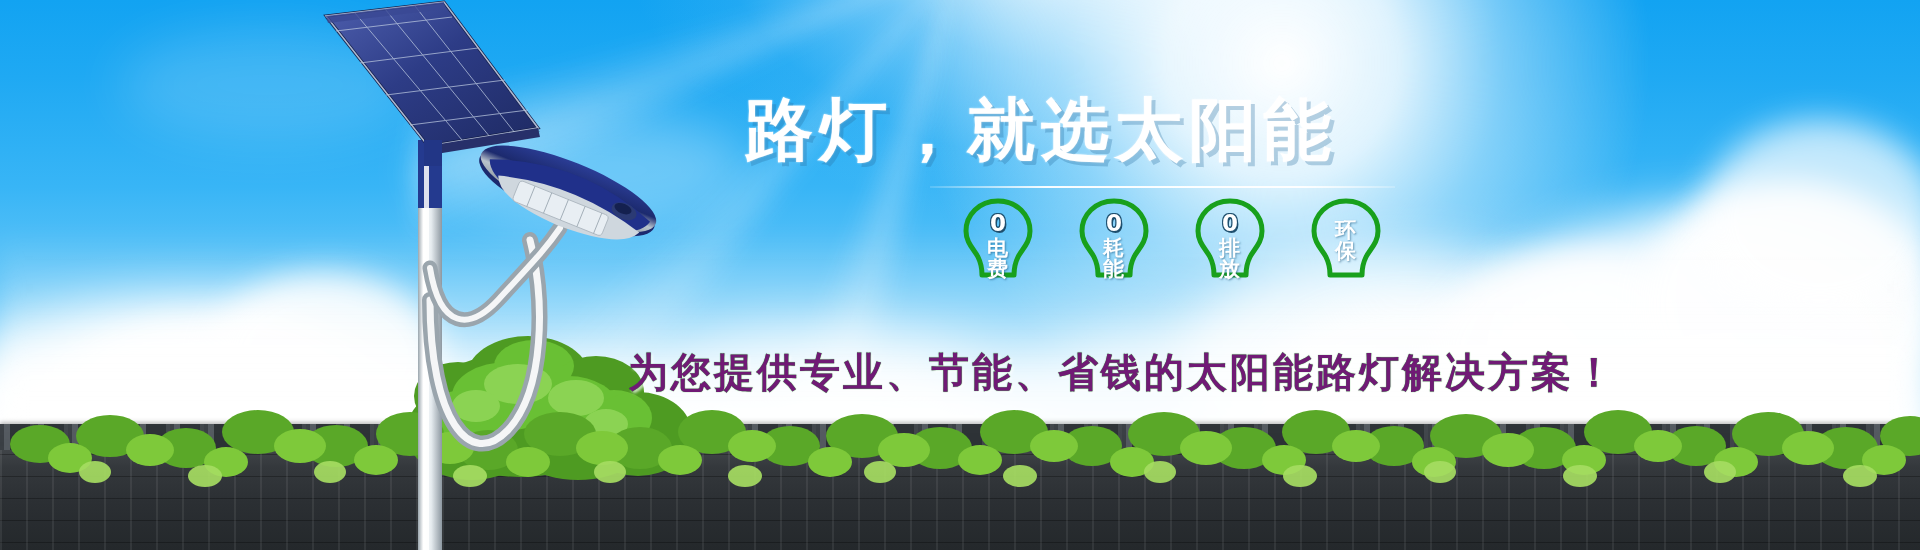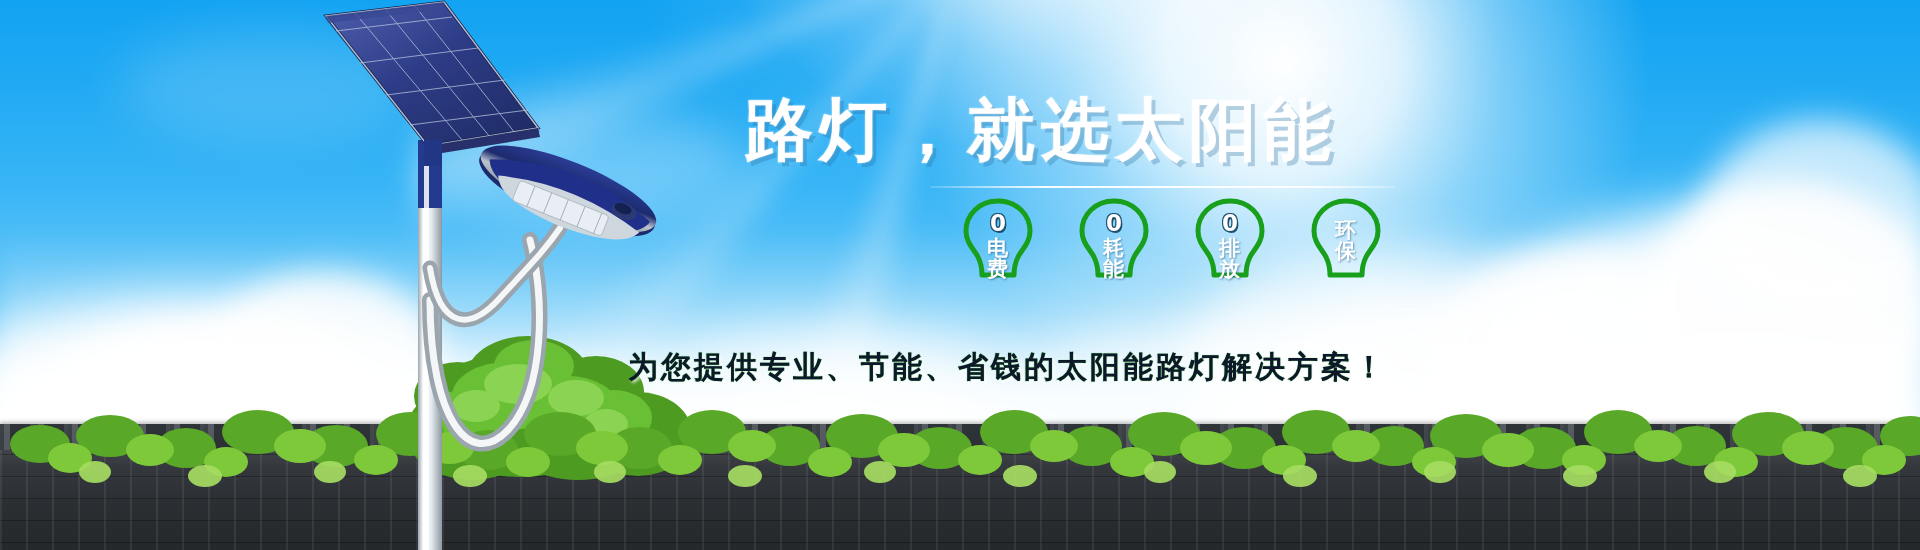--- a/index.html
+++ b/index.html
@@ -114,22 +114,22 @@
   }
   .badge-word{
     display:block;font-size:21px;font-weight:700;color:#ffffff;letter-spacing:1px;
     text-shadow:1px 1px 2px rgba(20,80,120,.55);
   }
   .badge-word span{display:block;}
   .badge.no-num .badge-txt{top:24px;}
 
   .subhead{
     position:absolute;left:628px;top:352px;
-    font-size:30px;font-weight:700;letter-spacing:3px;
-    color:#0f172a;white-space:nowrap;line-height:1;
+    font-size:40px;font-weight:700;letter-spacing:3px;
+    color:#701a75;white-space:nowrap;line-height:1;
     text-shadow:0 0 1px #14a31f, 2px 2px 3px rgba(255,255,255,.75);
   }
 </style>
 </head>
 <body>
 
 <div class="banner">
 
   <div class="sky"></div>
   <div class="sun-ray"></div>

